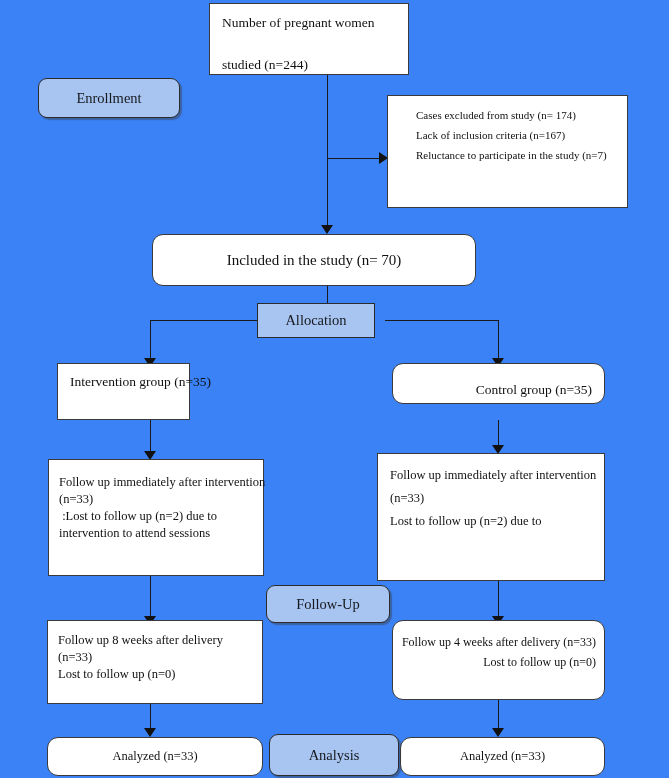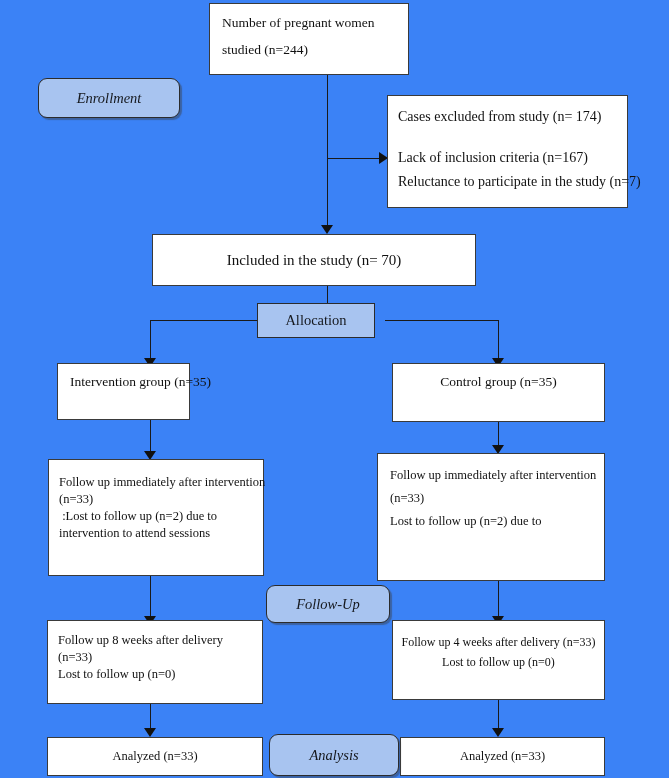--- a/index.html
+++ b/index.html
@@ -23,21 +23,22 @@
     position: absolute;
     box-sizing: border-box;
     border: 1px solid #3a3a3a;
     background: #ffffff;
     font-size: 13.5px;
     line-height: 1.35;
     color: #111111;
     padding: 10px 12px;
   }
   .node.center {
-    text-align: center;
+    text-align: right;
+    border-radius: 11px;
   }
   .node.vcenter {
     display: flex;
     align-items: center;
     justify-content: center;
     padding: 4px 10px;
   }
   .node.wide-lines {
     line-height: 1.85;
   }
@@ -54,21 +55,20 @@
     display: flex;
     align-items: center;
     justify-content: center;
     font-size: 14.5px;
     color: #15181d;
     z-index: 5;
   }
   .stage.round {
     border-radius: 9px;
     box-shadow: 2px 2px 1px rgba(60,60,60,0.45);
-    font-style: italic;
   }
   
   .vline {
     position: absolute;
     width: 0;
     border-left: 1.4px solid #1a1a1a;
   }
   .hline {
     position: absolute;
     height: 0;
@@ -122,46 +122,46 @@
   <div class="vline" style="left:498px; top:581px; height:39px;"></div>
   <div class="arrow-down" style="left:492px; top:616px;"></div>
 
   <div class="vline" style="left:150px; top:704px; height:28px;"></div>
   <div class="arrow-down" style="left:144px; top:728px;"></div>
   <div class="vline" style="left:498px; top:700px; height:32px;"></div>
   <div class="arrow-down" style="left:492px; top:728px;"></div>
 
   <div class="node" style="left:209px; top:3px; width:200px; height:72px;">
     <span class="ln">Number of pregnant women</span>
-    <span class="ln" style="margin-top:9px;">studied (n=244)</span>
+    <span class="ln" style="margin-top:24px;">studied (n=244)</span>
   </div>
 
   <div class="stage round" style="left:38px; top:78px; width:142px; height:40px;">
     <span>Enrollment</span>
   </div>
 
-  <div class="node" style="left:387px; top:95px; width:241px; height:113px; font-size:14px; padding:12px 10px;">
+  <div class="node" style="left:387px; top:95px; width:241px; height:113px; font-size:11px; padding:12px 28px;">
     <span class="ln">Cases excluded from study (n= 174)</span>
-    <span class="ln" style="margin-top:22px;">Lack of inclusion criteria (n=167)</span>
+    <span class="ln" style="margin-top:5px;">Lack of inclusion criteria (n=167)</span>
     <span class="ln" style="margin-top:5px;">Reluctance to participate in the study (n=7)</span>
   </div>
 
   <div class="node center vcenter" style="left:152px; top:234px; width:324px; height:52px; font-size:15px;">
     <span class="ln">Included in the study (n= 70)</span>
   </div>
 
   <div class="stage" style="left:257px; top:303px; width:118px; height:35px;">
     <span>Allocation</span>
   </div>
 
   <div class="node" style="left:57px; top:363px; width:133px; height:57px; padding:9px 12px;">
     <span class="ln">Intervention group (n=35)</span>
   </div>
 
-  <div class="node center" style="left:392px; top:363px; width:213px; height:59px; padding:9px 12px;">
+  <div class="node center" style="left:392px; top:363px; width:213px; height:41px; padding:17px 12px;">
     <span class="ln">Control group (n=35)</span>
   </div>
 
   <div class="node" style="left:48px; top:459px; width:216px; height:117px; font-size:12.5px; padding:14px 10px;">
     <span class="ln">Follow up immediately after intervention</span>
     <span class="ln">(n=33)</span>
     <span class="ln"> :Lost to follow up (n=2) due to</span>
     <span class="ln">intervention to attend sessions</span>
   </div>
 

